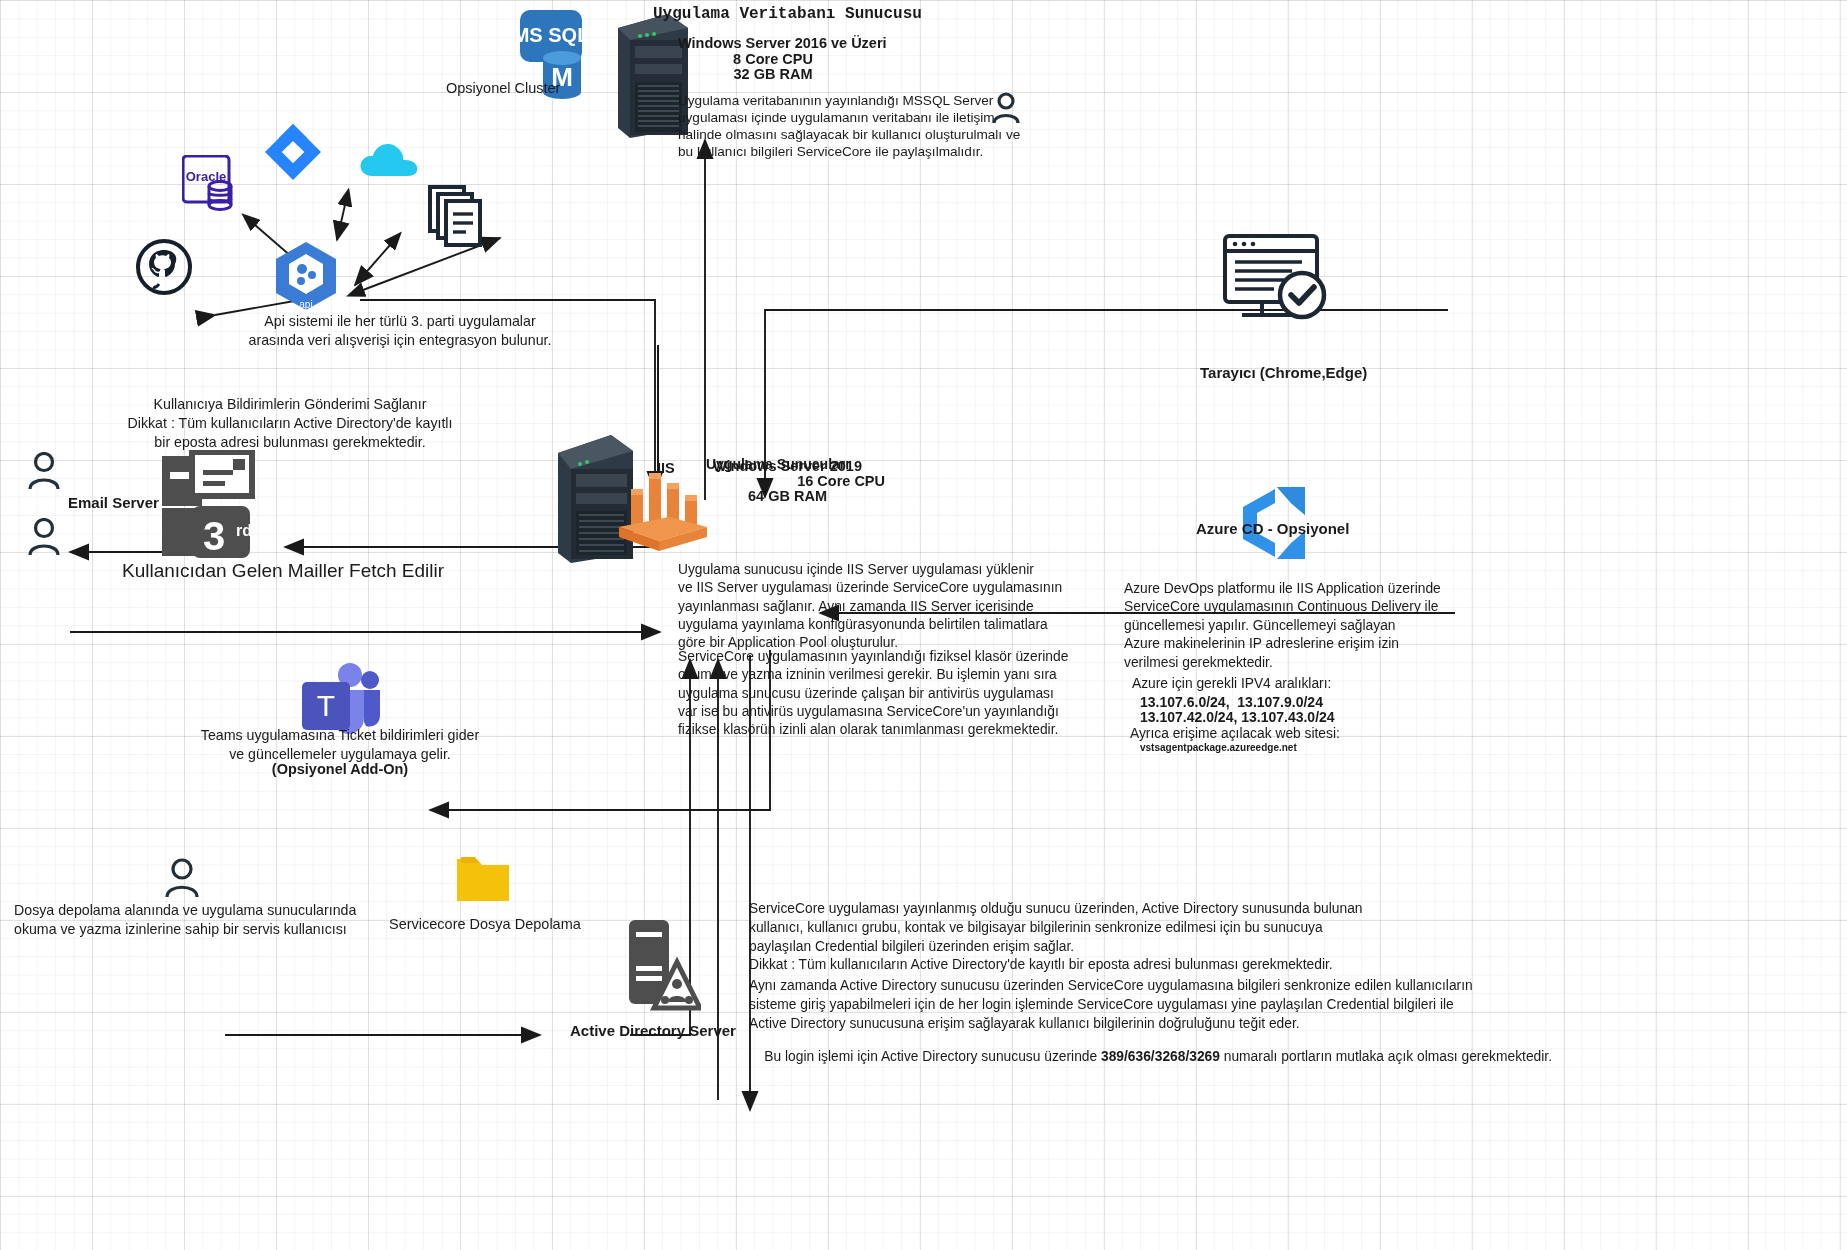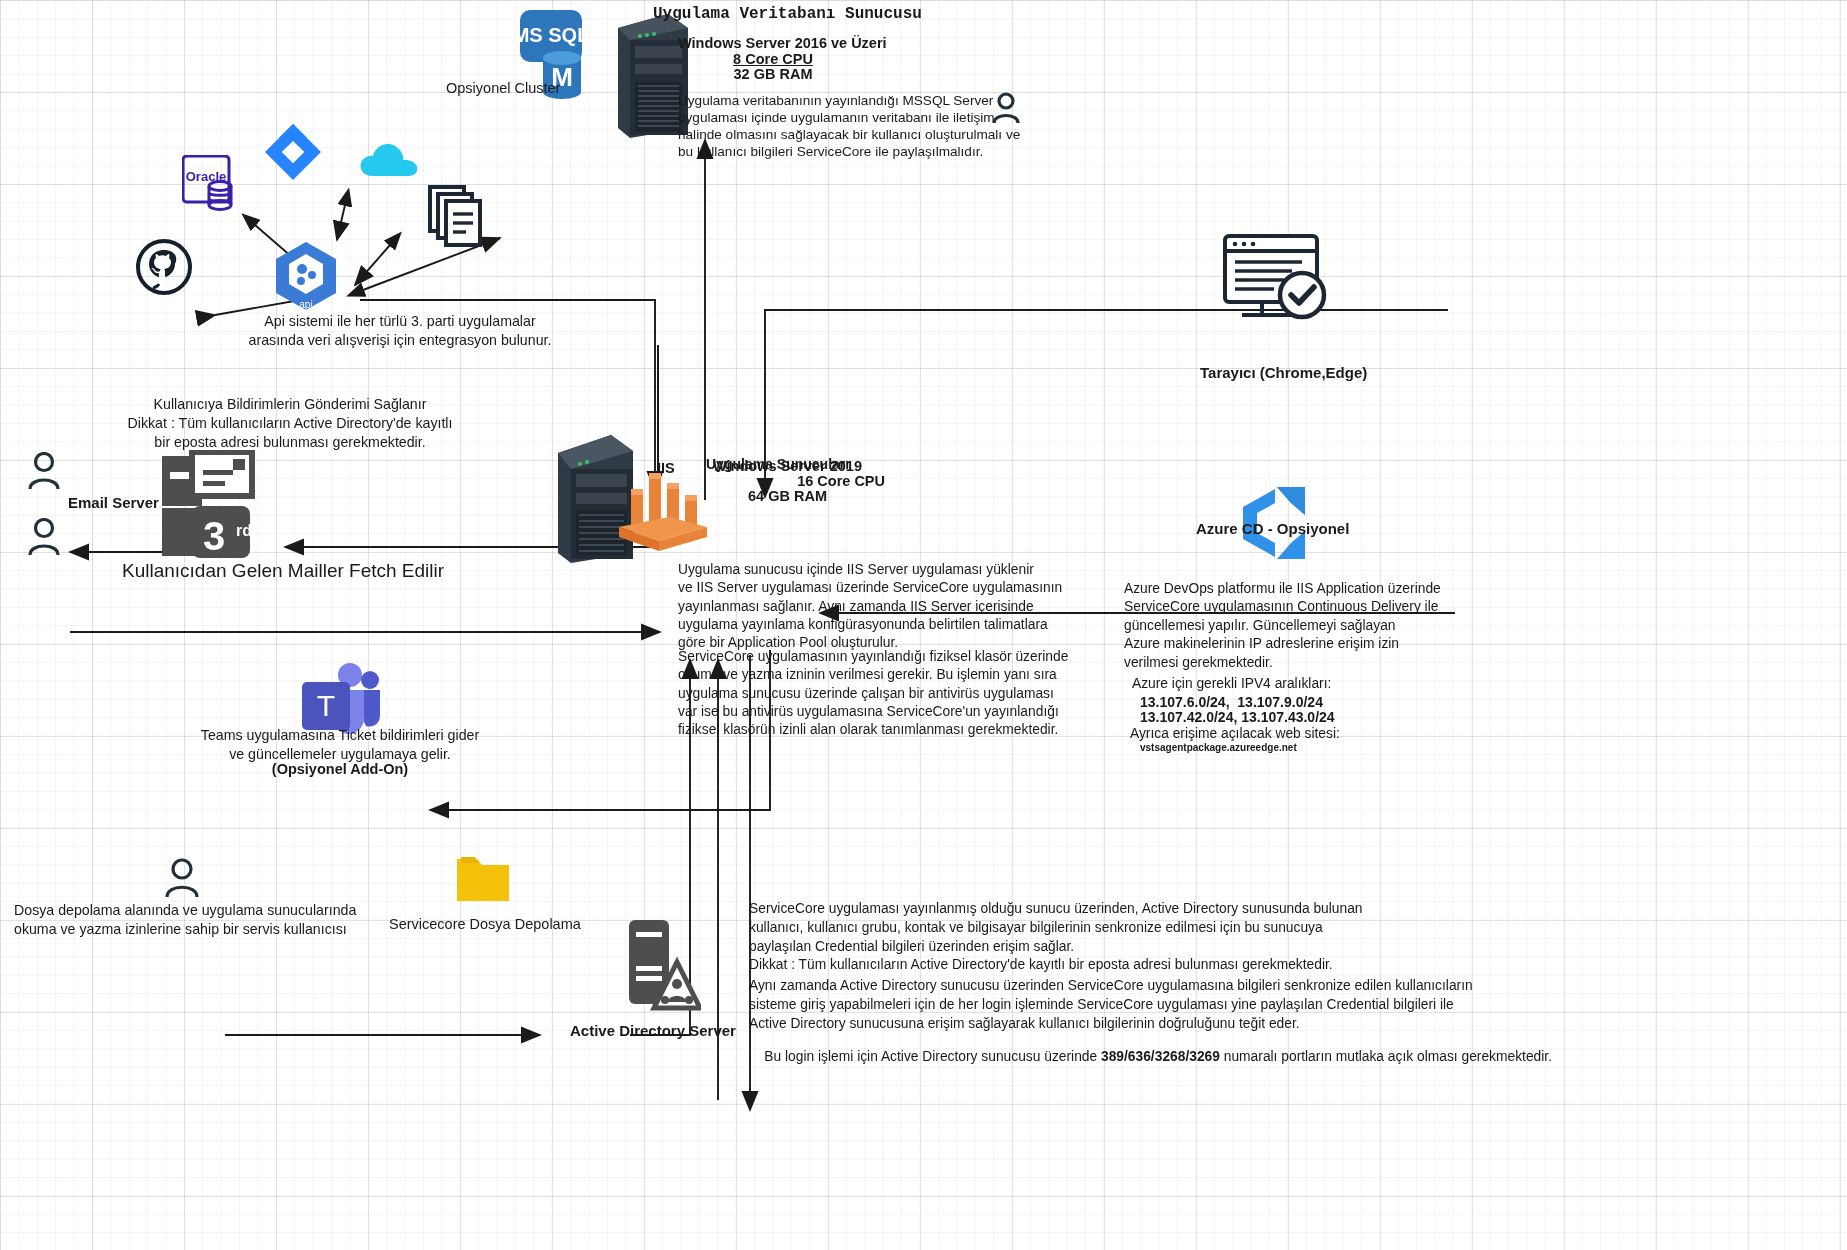--- a/index.html
+++ b/index.html
@@ -120,21 +120,21 @@
         <ellipse cx="44" cy="84" rx="19" ry="7" fill="#2E76BC"></ellipse>
         <ellipse cx="44" cy="50" rx="19" ry="7" fill="#4C9BDD"></ellipse>
         <text x="44" y="78" font-family="Liberation Sans, sans-serif" font-size="26" font-weight="bold" fill="#fff" text-anchor="middle">M</text>
       </g>
     </svg>
   </div>
   <div class="abs txt" style="left:446px; top:80px; font-size:14.5px;">Opsiyonel Cluster</div>
 
   <div class="abs txt b" style="left:653px; top:5px; font-size:16px;font-family:Liberation Mono, monospace;">Uygulama Veritabanı Sunucusu</div>
   <div class="abs txt b" style="left:678px; top:35px; font-size:14.5px;">Windows Server 2016 ve Üzeri</div>
-  <div class="abs txt b c" style="left:678px; top:51px; width:190px; font-size:14.5px;text-decoration:underline;">8 Core CPU</div>
+  <div class="abs txt b c" style="left:678px; top:51px; width:190px; font-size:14.5px;">8 Core CPU</div>
   <div class="abs txt b c" style="left:678px; top:66px; width:190px; font-size:14.5px;">32 GB RAM</div>
   <div class="abs txt" style="left:678px; top:93px; font-size:13.6px; line-height:1.25;">Uygulama veritabanının yayınlandığı MSSQL Server
 uygulaması içinde uygulamanın veritabanı ile iletişim
 halinde olmasını sağlayacak bir kullanıcı oluşturulmalı ve
 bu kullanıcı bilgileri ServiceCore ile paylaşılmalıdır.</div>
   <div class="icon-wrap" style="left:992px; top:92px;">
     <svg width="28" height="32" viewBox="0 0 28 32">
         <circle class="person" cx="14" cy="9" r="7"></circle>
         <path class="person" d="M2,31 C2,21 26,21 26,31"></path>
       </svg>

